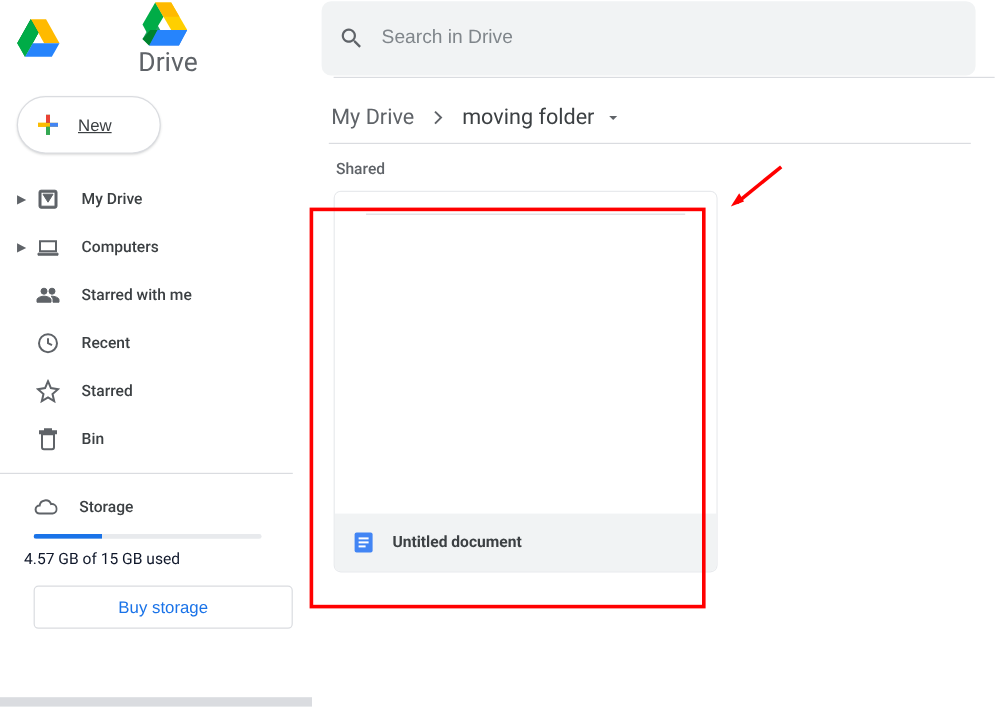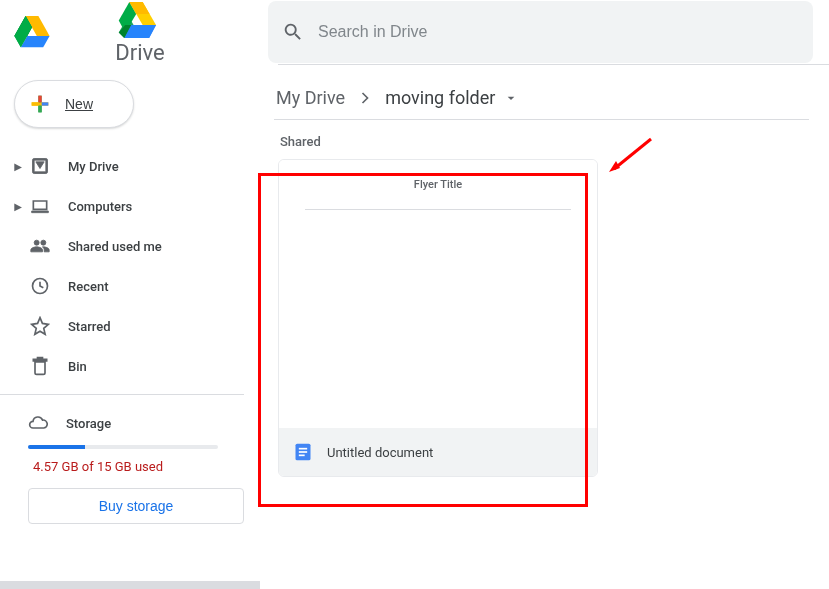--- a/index.html
+++ b/index.html
@@ -126,21 +126,21 @@
 .storage-row .nav-icon { margin-left: 0; }
 .storage-bar-wrap { margin: 6px 10px 0 20px; }
 .storage-bar {
   height: 4px;
   background: #e8eaed;
   border-radius: 2px;
   overflow: hidden;
   width: 190px;
 }
 .storage-fill { height: 100%; background: #1a73e8; width: 30%; }
-.storage-text { font-size: 13px; color: #b91c1c; margin: 10px 0 0 25px; }
+.storage-text { font-size: 13px; color: #0f172a; margin: 10px 0 0 12px; }
 .buy-btn {
   margin: 14px 0 0 20px;
   height: 36px;
   padding: 0 18px;
   border: 1px solid #dadce0;
   background: #fff;
   color: #1a73e8;
   font-size: 14px;
   font-weight: 500;
   border-radius: 4px;
@@ -217,21 +217,21 @@
   background: #f1f3f4;
   display: flex;
   align-items: center;
   padding: 0 14px;
 }
 .docs-icon {
   width: 20px;
   height: 20px;
   margin-right: 14px;
 }
-.file-name { font-size: 13px; color: #3c4043; font-weight: 400; }
+.file-name { font-size: 13px; color: #3c4043; font-weight: 700; }
 
 
 .anno-box {
   position: absolute;
   border: 3px solid #ff0000;
   pointer-events: none;
 }
 .anno-arrow {
   position: absolute;
   pointer-events: none;
@@ -317,21 +317,21 @@
             <path d="M4 6h16v10H4z" fill="none" stroke="#5f6368" stroke-width="2"></path>
             <path d="M2 18h20v2H2z" fill="#5f6368"></path>
           </svg>
         <span class="nav-label">Computers</span>
       </li>
       <li class="nav-item">
         <span class="tri empty">▶</span>
         <svg class="nav-icon" viewBox="0 0 24 24">
             <path d="M16 11a3 3 0 1 0-3-3 3 3 0 0 0 3 3zm-8 0a3 3 0 1 0-3-3 3 3 0 0 0 3 3zm0 2c-2.3 0-7 1.2-7 3.5V19h14v-2.5C15 14.2 10.3 13 8 13zm8 0c-.3 0-.6 0-1 .1 1.2.9 2 2 2 3.4V19h6v-2.5c0-2.3-4.7-3.5-7-3.5z" fill="#5f6368"></path>
           </svg>
-        <span class="nav-label">Shared used me</span>
+        <span class="nav-label">Starred with me</span>
       </li>
       <li class="nav-item">
         <span class="tri empty">▶</span>
         <svg class="nav-icon" viewBox="0 0 24 24">
             <circle cx="12" cy="12" r="9" fill="none" stroke="#5f6368" stroke-width="2"></circle>
             <path d="M12 7v5l4 2" fill="none" stroke="#5f6368" stroke-width="2"></path>
           </svg>
         <span class="nav-label">Recent</span>
       </li>
       <li class="nav-item">
@@ -376,21 +376,20 @@
       <span class="crumb current">moving folder</span>
       <svg class="drop-arrow" viewBox="0 0 24 24">
           <path d="M7 10l5 5 5-5z"></path>
         </svg>
     </div>
 
     <div class="section-label">Shared</div>
 
     <div class="file-card">
       <div class="file-preview">
-        <div class="flyer-title">Flyer Title</div>
         <div class="flyer-line"></div>
       </div>
       <div class="file-footer">
         <svg class="docs-icon" viewBox="0 0 24 24">
           <rect x="3" y="2" width="18" height="20" rx="2" fill="#4285f4"></rect>
           <rect x="7" y="7" width="10" height="2" fill="#fff"></rect>
           <rect x="7" y="11" width="10" height="2" fill="#fff"></rect>
           <rect x="7" y="15" width="7" height="2" fill="#fff"></rect>
         </svg>
         <span class="file-name">Untitled document</span>

